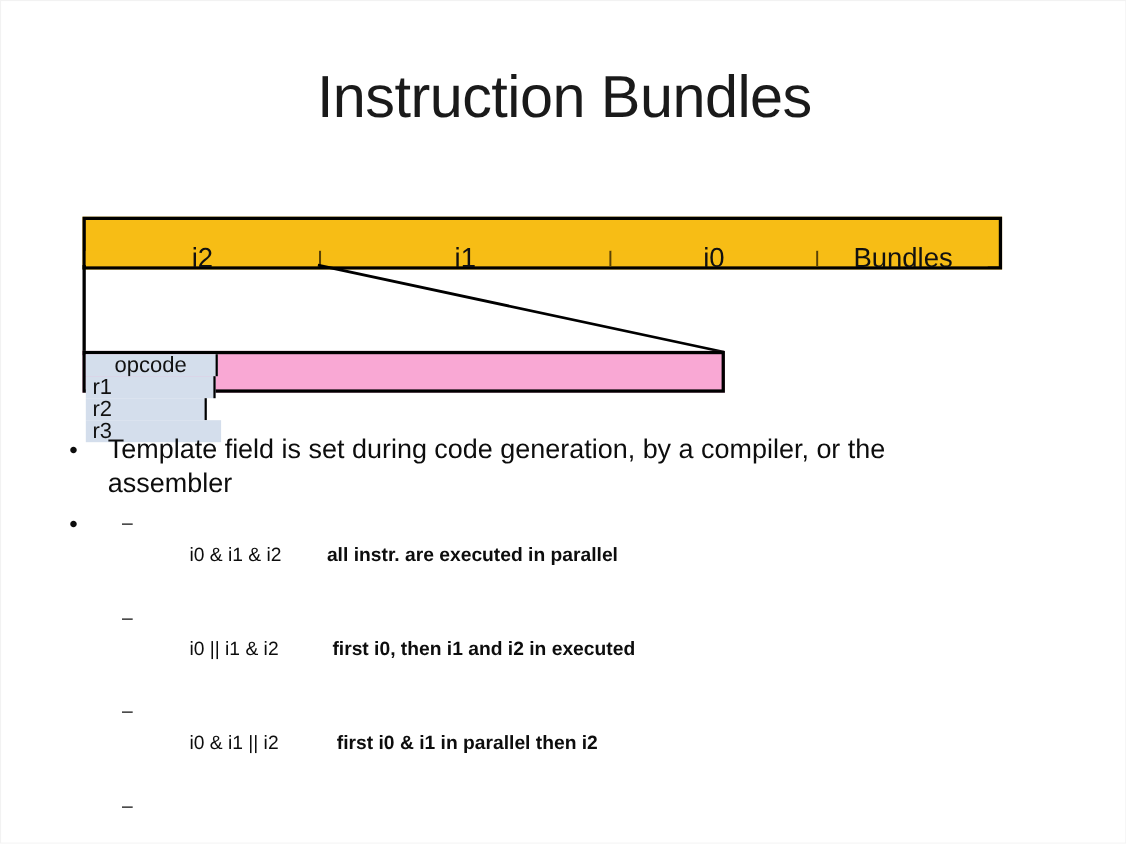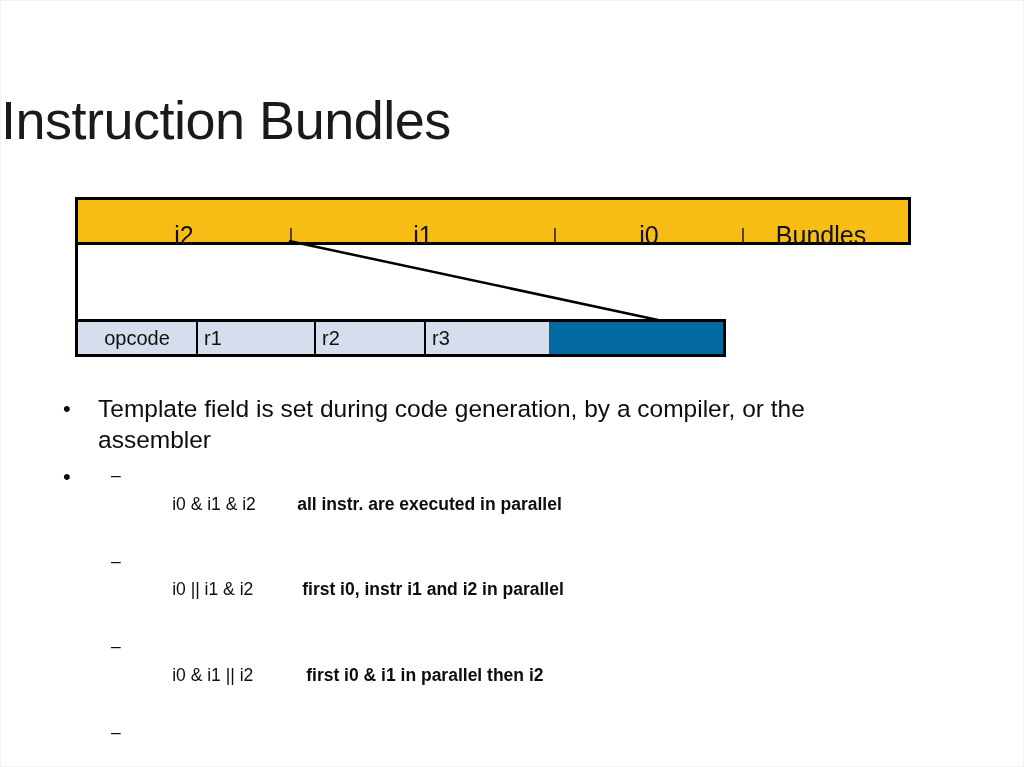--- a/index.html
+++ b/index.html
@@ -21,27 +21,26 @@
     box-sizing: border-box;
     border: 1px solid #f2f2f2;
   }
 
   
   #slide-title {
     position: absolute;
     left: 0;
     top: 58px;
     width: 1024px;
-    text-align: left;
+    text-align: center;
     font-size: 54px;
     font-weight: 400;
     letter-spacing: -0.5px;
     line-height: 1.1;
     color: #1a1a1a;
-    margin-top: 32px;
   }
 
   
   #bundle-diagram {
     position: absolute;
     left: 74px;
     top: 196px;
     width: 838px;
     height: 164px;
   }
@@ -85,26 +84,27 @@
     width: 600px;
     height: 82px;
     overflow: visible;
   }
 
   
   .subinstr-bar {
     position: absolute;
     left: 0;
     top: 122px;
-    width: 651px;
+    width: 584px;
     height: 38px;
     display: flex;
     border: 3px solid #000000;
     box-sizing: border-box;
-    background: #0369a1;
+    background: #f9a8d4;
+    flex-direction: column;
   }
   .subinstr-cell {
     display: flex;
     align-items: center;
     font-size: 20px;
     line-height: 1;
     color: #111111;
     box-sizing: border-box;
     border-right: 2px solid #000000;
     background: #D4DEEC;
@@ -219,21 +219,21 @@
 
     <div class="bullet-l1">
       <span class="marker">•</span>
     </div>
 
     <div class="bullet-l2">
       <span class="marker">–</span><span class="l2-code" style="width:125px">i0 &amp; i1 &amp; i2</span><span class="l2-desc">all instr. are executed in parallel</span>
     </div>
 
     <div class="bullet-l2">
-      <span class="marker">–</span><span class="l2-code" style="width:130px">i0 || i1 &amp; i2</span><span class="l2-desc">first i0, instr i1 and i2 in parallel</span>
+      <span class="marker">–</span><span class="l2-code" style="width:130px">i0 || i1 &amp; i2</span><span class="l2-desc">first i0, then i1 and i2 in executed</span>
     </div>
 
     <div class="bullet-l2">
       <span class="marker">–</span><span class="l2-code" style="width:134px">i0 &amp; i1 || i2</span><span class="l2-desc">first i0 &amp; i1 in parallel then i2</span>
     </div>
 
     <div class="bullet-l2">
       <span class="marker">–</span>
     </div>
 

